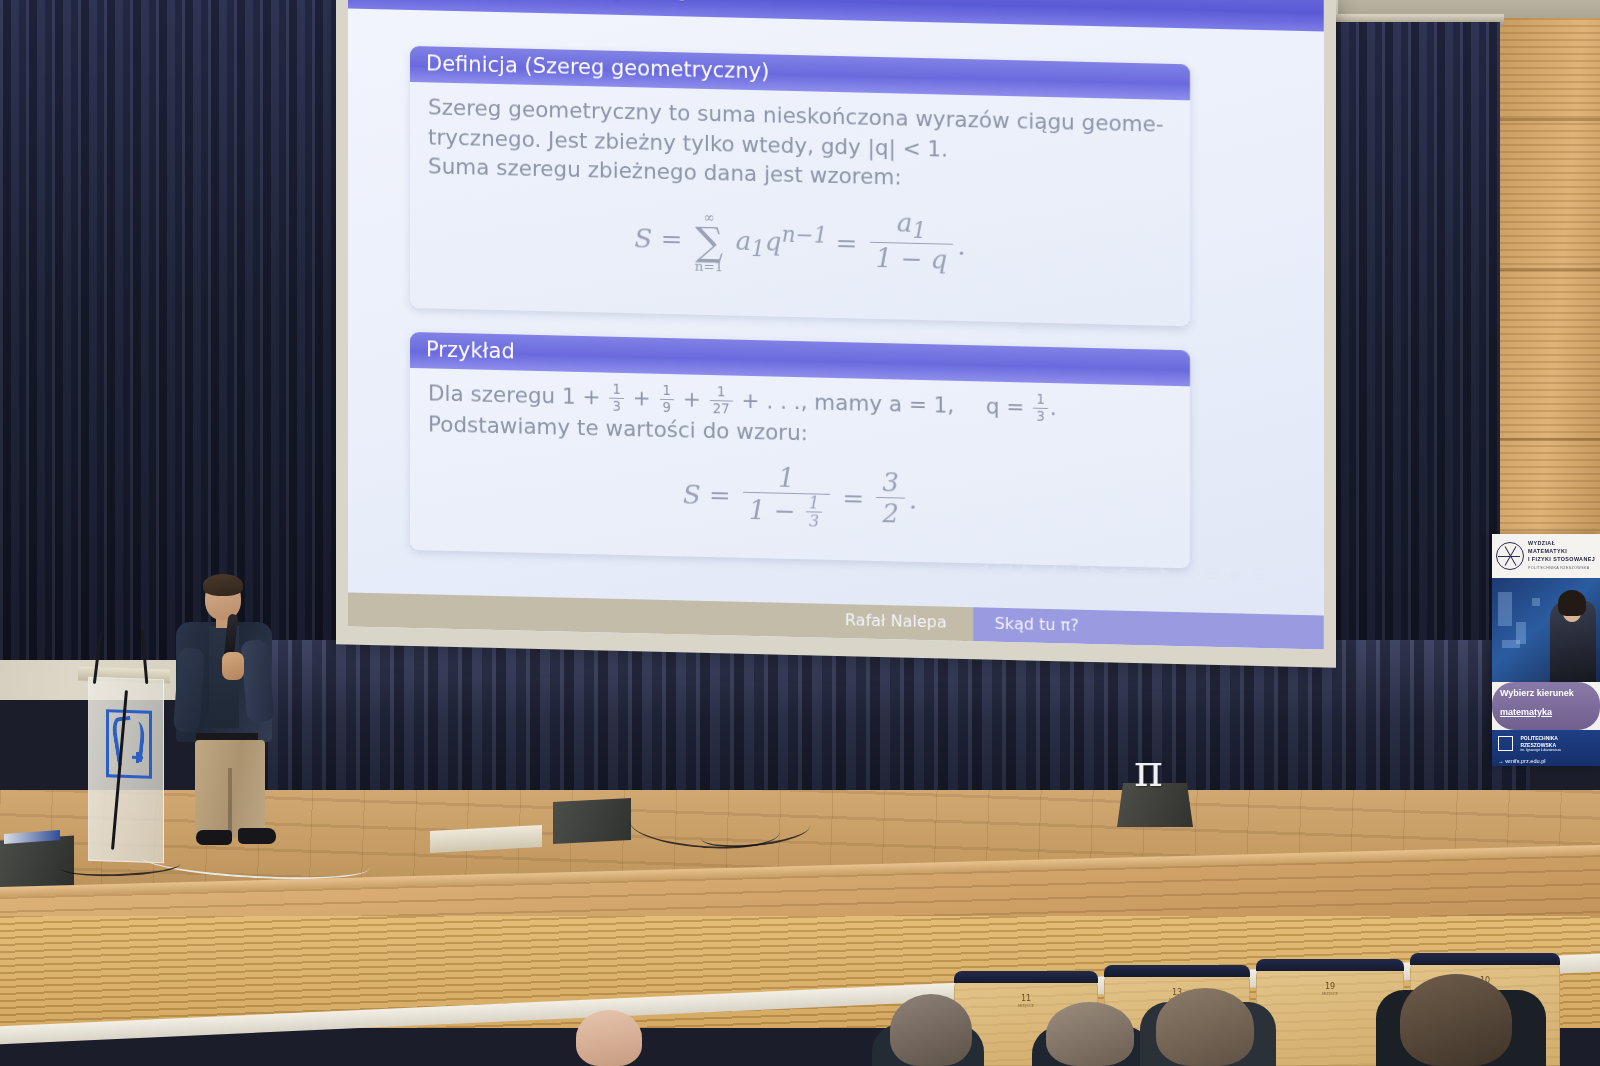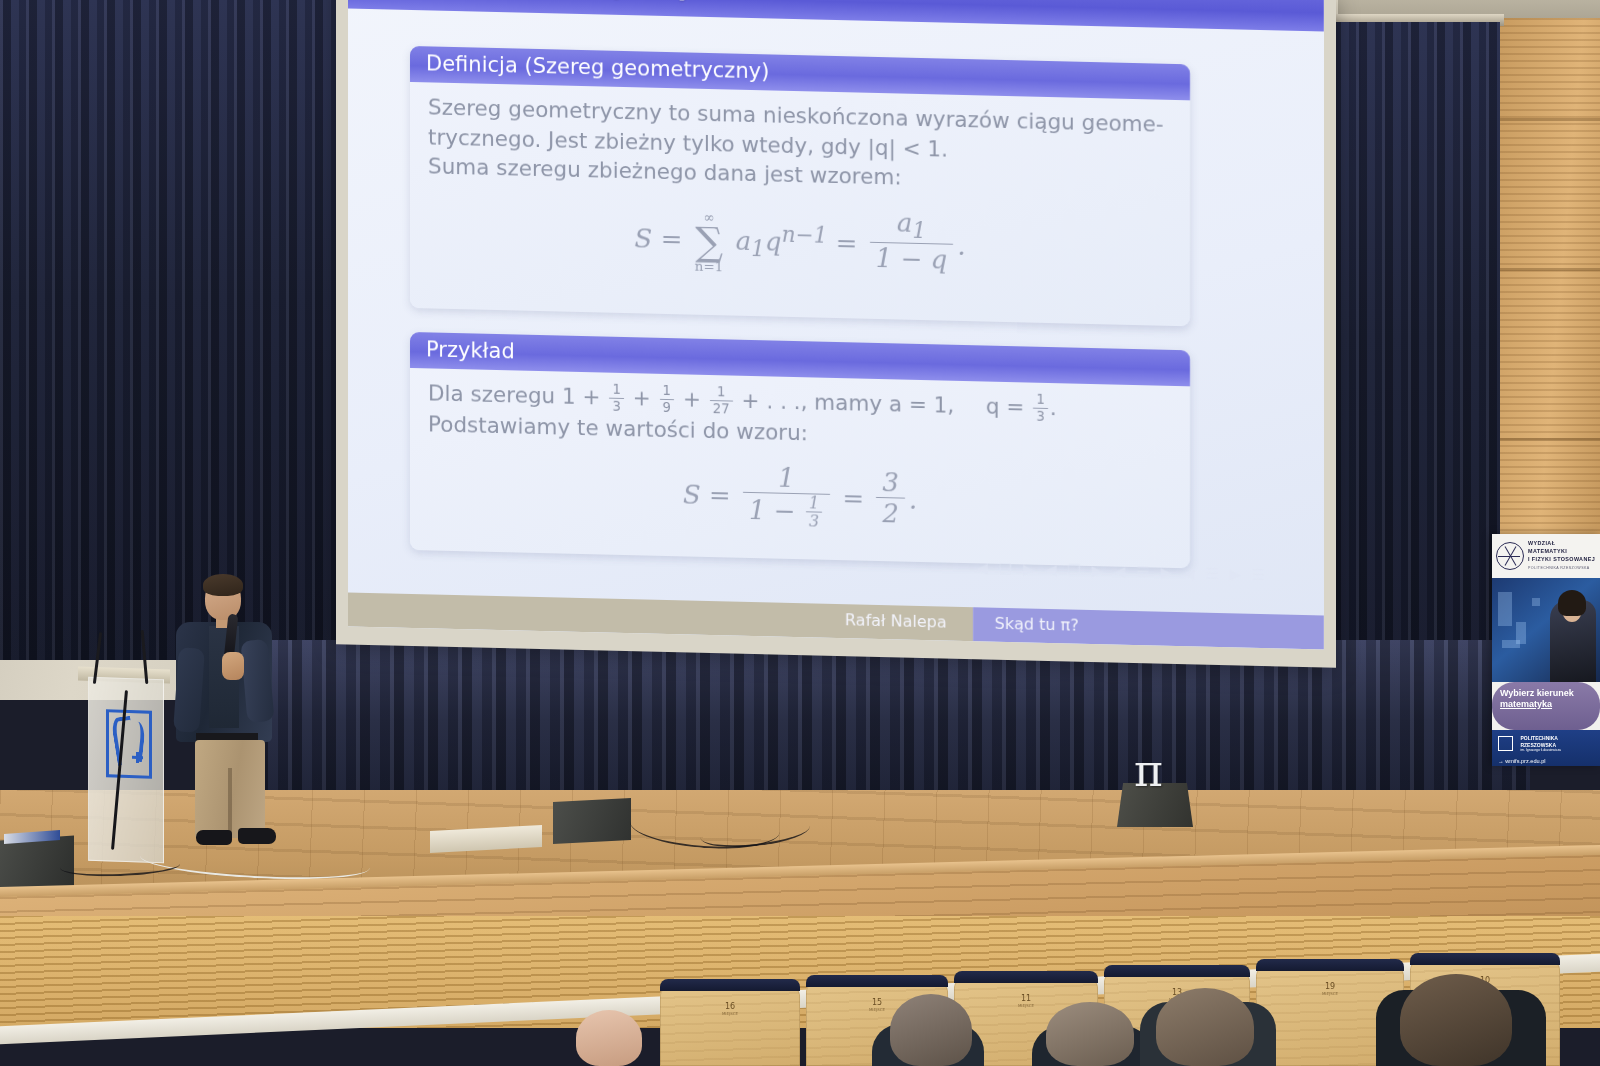--- a/index.html
+++ b/index.html
@@ -197,21 +197,21 @@
     background:linear-gradient(170deg,#3a3f52,#16181f);border-radius:18px 14px 0 0;}
   .bn-img .fig-head{position:absolute;right:18px;bottom:60px;width:20px;height:24px;
     background:#d9b394;border-radius:50%;}
   .bn-img .fig-hair{position:absolute;right:14px;bottom:66px;width:28px;height:26px;
     background:#221a14;border-radius:50% 50% 30% 30%;}
   .bn-img .sq{position:absolute;background:rgba(180,215,255,.30);}
   .bn-band{height:48px;background:linear-gradient(180deg,#8a7aa8,#6e5f90);
     padding:6px 6px 0 8px;box-sizing:border-box;border-radius:22px;}
   .bn-b1{color:#fff;font-size:9px;font-weight:700;line-height:1.2;}
   .bn-b2{color:#fff;font-size:9px;font-weight:700;line-height:1.2;
-    text-decoration:underline;}
+    text-decoration:underline;margin-top:8px;}
   .bn-foot{height:36px;background:linear-gradient(180deg,#1f3f86,#15306b);
     padding:4px 6px;box-sizing:border-box;color:#fff;}
   .bn-prlogo{display:inline-block;width:13px;height:13px;border:1.3px solid #fff;
     vertical-align:middle;margin-right:3px;}
   .bn-prtxt{display:inline-block;font-size:5px;line-height:1.25;vertical-align:middle;}
   .bn-url{font-size:5.6px;margin-top:6px;}
 
   
   .aud-wall{position:absolute;left:0;top:916px;width:1600px;height:112px;
     background:
@@ -422,34 +422,20 @@
       </span>
       <div class="bn-url">→  wmifs.prz.edu.pl</div>
     </div>
   </div>
 
   <div class="stage-lip"></div>
   <div class="stage-front"></div>
   <div class="aud-wall"></div>
   <div class="aud-rail"></div>
 
-  <div class="seat" style="left:660px;width:140px;height:78px;">
-    <div class="seat-top"></div>
-    <div class="seat-num">
-      <span>16</span>
-      <i>MIEJSCE</i>
-    </div>
-  </div>
-  <div class="seat" style="left:806px;width:142px;height:82px;">
-    <div class="seat-top"></div>
-    <div class="seat-num">
-      <span>15</span>
-      <i>MIEJSCE</i>
-    </div>
-  </div>
   <div class="seat" style="left:954px;width:144px;height:86px;">
     <div class="seat-top"></div>
     <div class="seat-num">
       <span>11</span>
       <i>MIEJSCE</i>
     </div>
   </div>
   <div class="seat" style="left:1104px;width:146px;height:92px;">
     <div class="seat-top"></div>
     <div class="seat-num">

